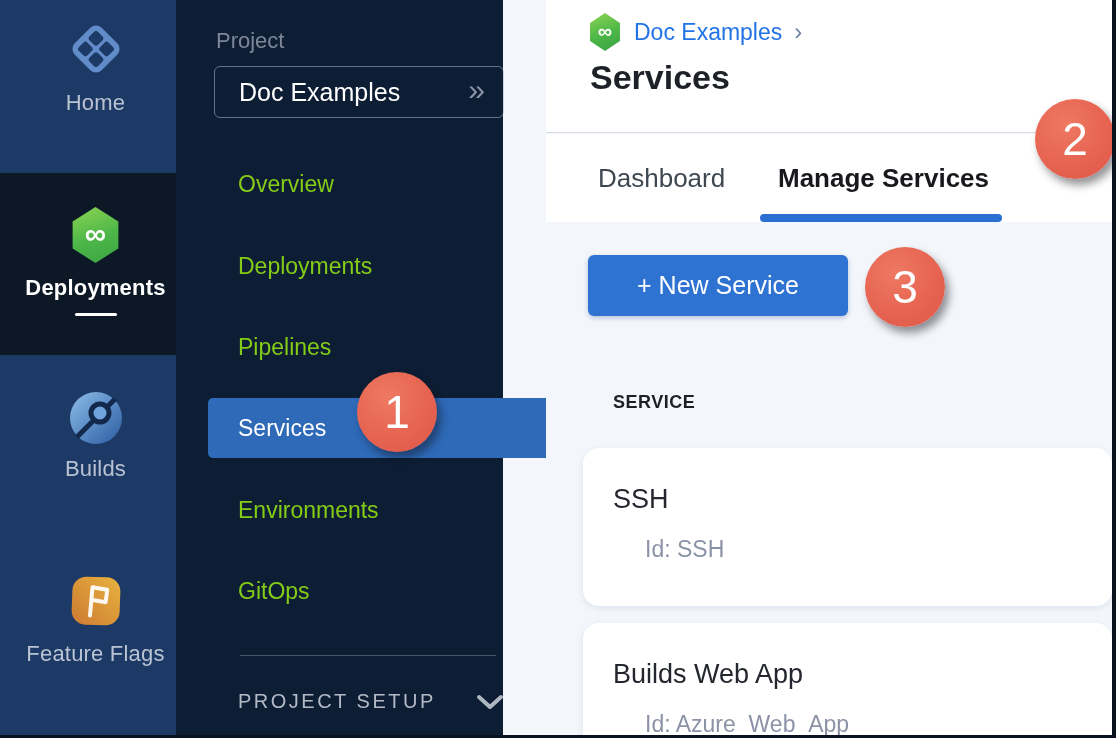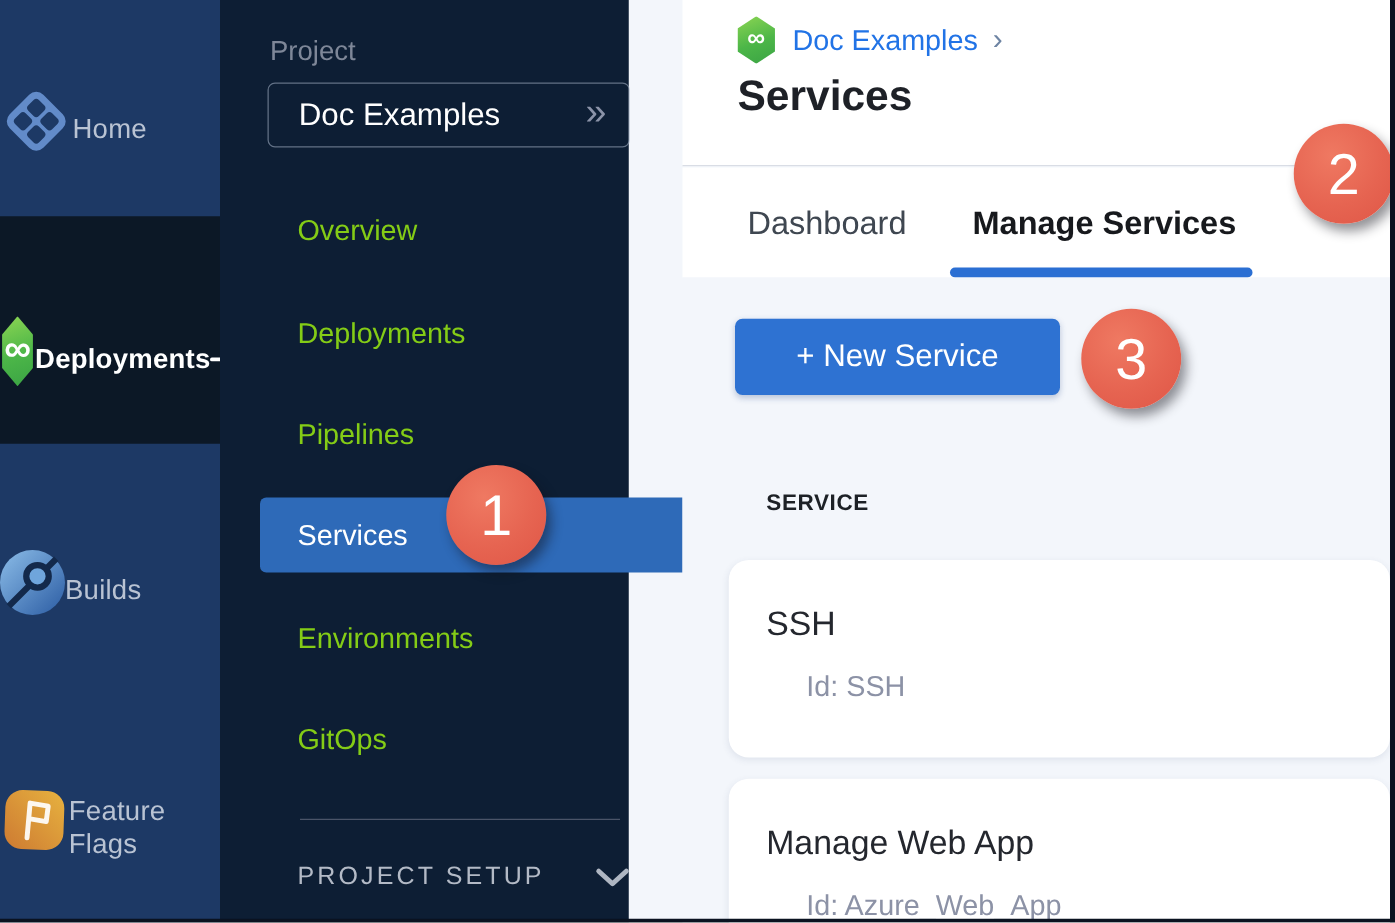--- a/index.html
+++ b/index.html
@@ -3,21 +3,21 @@
 <meta charset="utf-8">
 <style>
   * { margin:0; padding:0; box-sizing:border-box; }
   body { font-family:"Liberation Sans","DejaVu Sans",sans-serif; background:#222; }
   #screen{
     position:relative; width:1116px; height:738px; overflow:hidden;
     background:#f3f6fb;
   }
   
   .mod-sidebar{position:absolute; left:0; top:0; width:176px; height:738px; background:#1d3965;}
-  .mod-section{position:absolute; left:0; width:191px; display:flex; flex-direction:row; align-items:center; cursor:pointer;}
+  .mod-section{position:absolute; left:0; width:191px; display:flex; flex-direction:column; align-items:center; cursor:pointer;}
   .mod-home{top:0; height:173px; padding-top:20px;}
   .mod-deployments{top:173px; height:182px; background:#0c1826; padding-top:34px;}
   .mod-builds{top:355px; height:185px; padding-top:37px;}
   .mod-ff{top:540px; height:198px; padding-top:33px;}
   .mod-label{margin-top:12px; font-size:22px; color:#b9c3d3; letter-spacing:.2px;}
   .mod-deployments .mod-label{color:#ffffff; font-weight:700;}
   .mod-underline{width:42px; height:3px; background:#ffffff; border-radius:2px; margin-top:12px;}
   .hexagon{
     width:52px; height:56px; display:flex; align-items:center; justify-content:center;
     background:linear-gradient(160deg,#8ed653 0%,#4cb648 55%,#3aa344 100%);
@@ -197,21 +197,21 @@
       <button class="new-service-btn">+ New Service</button>
 
       <div class="list-header">SERVICE</div>
 
       <div class="svc-card svc-card-1">
         <div class="svc-name">SSH</div>
         <div class="svc-id">Id: SSH</div>
       </div>
 
       <div class="svc-card svc-card-2">
-        <div class="svc-name">Manage Web App</div>
+        <div class="svc-name">Builds Web App</div>
         <div class="svc-id">Id: Azure_Web_App</div>
       </div>
     </div>
   </div>
 
   <div class="badge badge-1">1</div>
   <div class="badge badge-2">2</div>
   <div class="badge badge-3">3</div>
 
   <div class="edge-right"></div>

